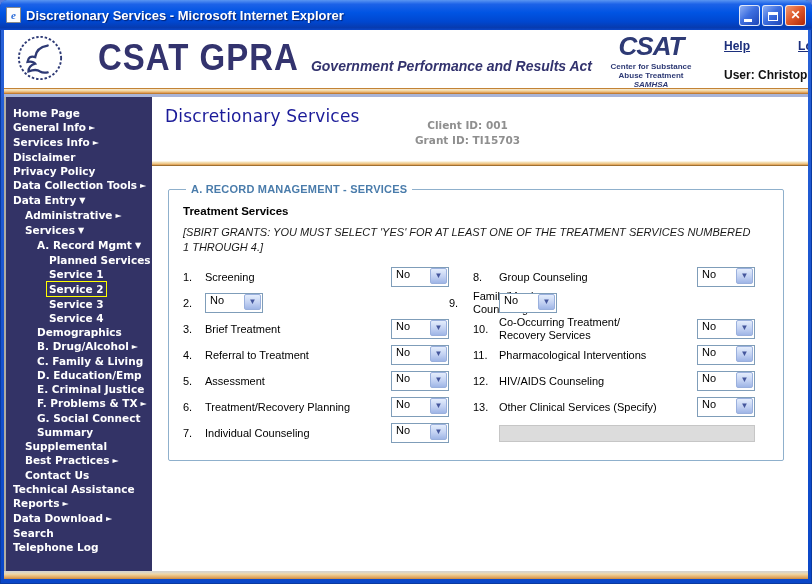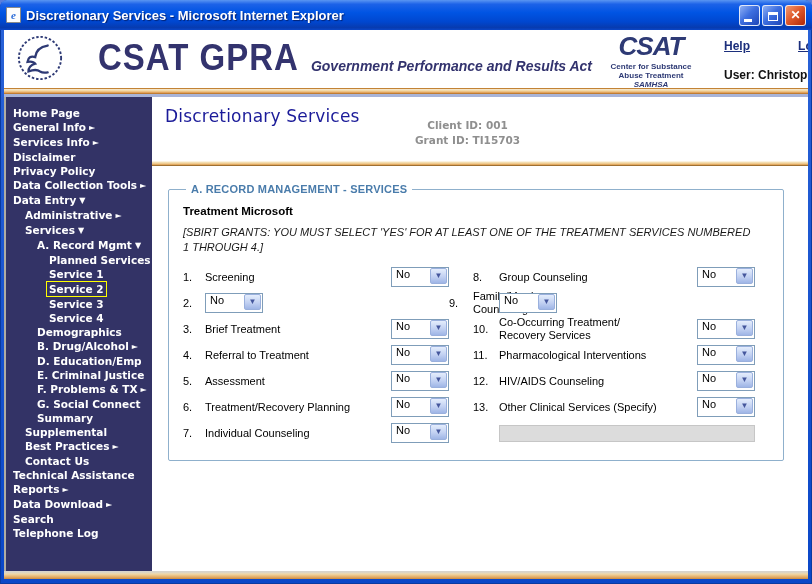--- a/index.html
+++ b/index.html
@@ -209,20 +209,21 @@
           <div class="nav-item lvl1"><span class="nav-label">Administrative</span><span class="nav-arrow">►</span></div>
           <div class="nav-item lvl1"><span class="nav-label">Services</span><span class="nav-arrow">▼</span></div>
           <div class="nav-item lvl2"><span class="nav-label">A. Record Mgmt</span><span class="nav-arrow">▼</span></div>
           <div class="nav-item lvl3"><span class="nav-label">Planned Services</span></div>
           <div class="nav-item lvl3"><span class="nav-label">Service 1</span></div>
           <div class="nav-item lvl3 selected"><span class="nav-label">Service 2</span></div>
           <div class="nav-item lvl3"><span class="nav-label">Service 3</span></div>
           <div class="nav-item lvl3"><span class="nav-label">Service 4</span></div>
           <div class="nav-item lvl2"><span class="nav-label">Demographics</span></div>
           <div class="nav-item lvl2"><span class="nav-label">B. Drug/Alcohol</span><span class="nav-arrow">►</span></div>
+          <div class="nav-item lvl2"><span class="nav-label">C. Family &amp; Living</span></div>
           <div class="nav-item lvl2"><span class="nav-label">D. Education/Emp</span></div>
           <div class="nav-item lvl2"><span class="nav-label">E. Criminal Justice</span></div>
           <div class="nav-item lvl2"><span class="nav-label">F. Problems &amp; TX</span><span class="nav-arrow">►</span></div>
           <div class="nav-item lvl2"><span class="nav-label">G. Social Connect</span></div>
           <div class="nav-item lvl2"><span class="nav-label">Summary</span></div>
           <div class="nav-item lvl1"><span class="nav-label">Supplemental</span></div>
           <div class="nav-item lvl1"><span class="nav-label">Best Practices</span><span class="nav-arrow">►</span></div>
           <div class="nav-item lvl1"><span class="nav-label">Contact Us</span></div>
           <div class="nav-item lvl0"><span class="nav-label">Technical Assistance</span></div>
           <div class="nav-item lvl0"><span class="nav-label">Reports</span><span class="nav-arrow">►</span></div>
@@ -237,21 +238,21 @@
           <div class="ids">
             <div>Client ID: 001</div>
             <div>Grant ID: TI15703</div>
           </div>
         </div>
 
         <div class="content-divider"></div>
 
         <fieldset class="section">
           <legend>A. RECORD MANAGEMENT - SERVICES</legend>
-          <div class="subtitle">Treatment Microsoft</div>
+          <div class="subtitle">Treatment Services</div>
           <div class="note">
             <div>[SBIRT GRANTS: YOU MUST SELECT 'YES' FOR AT LEAST ONE OF THE TREATMENT SERVICES NUMBERED</div>
             <div>1 THROUGH 4.]</div>
           </div>
           <div class="form-grid" id="form-grid">
               <div class="form-row">
                 <span class="cell-num">1.</span>
                 <span class="cell-label">Screening</span>
                 <span class="xp-select">
                   <span class="sel-text">No</span>

